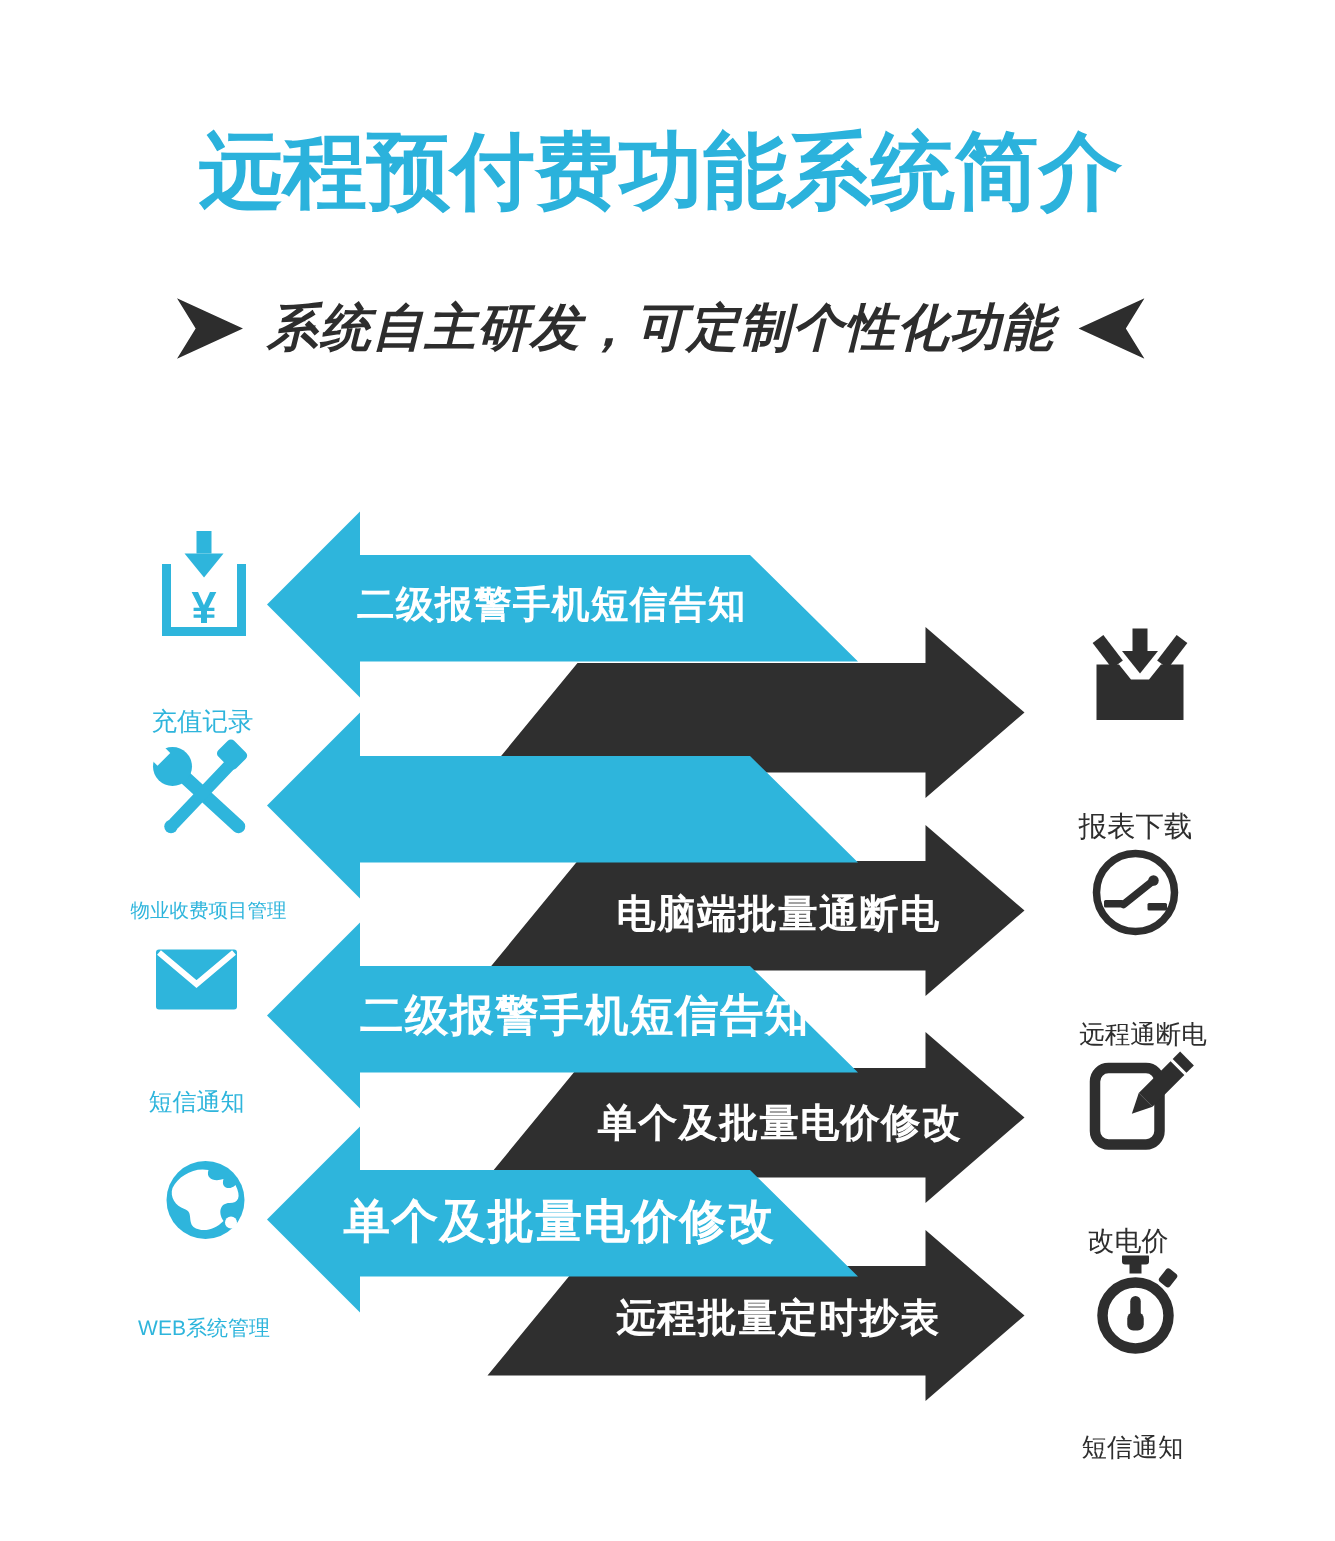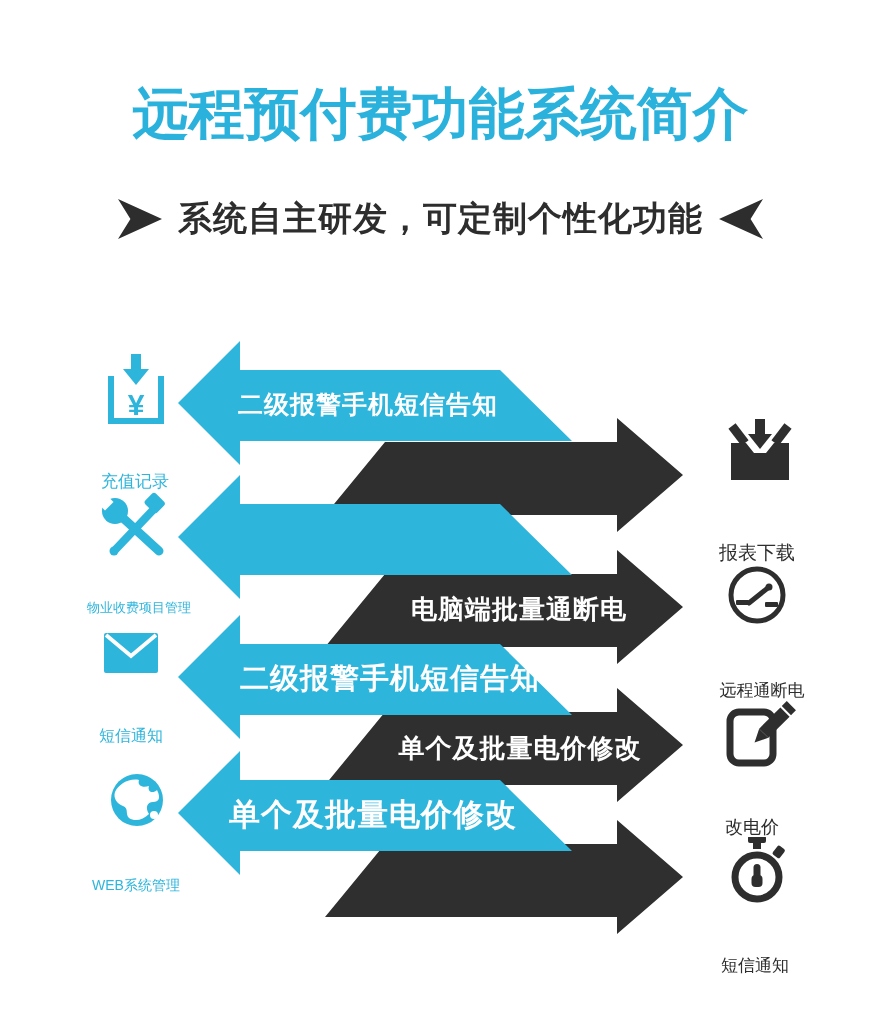--- a/index.html
+++ b/index.html
@@ -6,21 +6,21 @@
   .canvas{
     position:relative;width:881px;height:1027px;background:#ffffff;overflow:hidden;
     font-family:"Liberation Sans","DejaVu Sans",sans-serif;
   }
   .title{
     position:absolute;top:80px;left:0;right:0;margin:0;text-align:center;
     font-size:56px;font-weight:900;color:#2BB2DC;letter-spacing:0px;line-height:1.2;
   }
   .subtitle-row{
     position:absolute;top:194px;left:0;right:0;height:50px;
-    display:flex;justify-content:center;align-items:center;gap:16px;
+    display:flex;justify-content:center;align-items:center;gap:16px;font-style:italic;
   }
   .subtitle{font-size:34px;font-weight:900;color:#2D2D2D;letter-spacing:1px;white-space:nowrap;}
   .tri{width:44px;height:44px;fill:#2D2D2D;flex:0 0 auto;}
   .arrows{position:absolute;left:0;top:0;width:890px;height:1027px;}
   .arrow-dark{fill:#2F2F2F;}
   .arrow-cyan{fill:#2EB5DC;}
   .rowlabel{
     position:absolute;transform:translate(-50%,-50%);color:#ffffff;font-weight:bold;
     white-space:nowrap;letter-spacing:1px;line-height:1;
   }
@@ -62,20 +62,21 @@
     <polygon class="arrow-cyan" points="178,537 240,475 240,504 500,504 572,575 240,575 240,599"></polygon>
     <polygon class="arrow-cyan" points="178,677 240,615 240,644 500,644 572,715 240,715 240,739"></polygon>
     <polygon class="arrow-cyan" points="178,813 240,751 240,780 500,780 572,851 240,851 240,875"></polygon>
   </svg>
 
   <div class="rowlabel" style="left:368px;top:404px;font-size:25px">二级报警手机短信告知</div>
   <div class="rowlabel" style="left:519px;top:609px;font-size:26px">电脑端批量通断电</div>
   <div class="rowlabel" style="left:390px;top:678px;font-size:29px">二级报警手机短信告知</div>
   <div class="rowlabel" style="left:520px;top:748px;font-size:26px">单个及批量电价修改</div>
   <div class="rowlabel" style="left:373px;top:814px;font-size:31px">单个及批量电价修改</div>
+  <div class="rowlabel" style="left:519px;top:878px;font-size:26px">远程批量定时抄表</div>
 
   <svg class="icon cyan" style="left:96px;top:352px" viewBox="-40 -40 80 80">
     <path d="M-25,-16 V29 H25 V-16" fill="none" stroke="currentColor" stroke-width="6"></path>
     <rect x="-5" y="-38" width="10" height="15" fill="currentColor"></rect>
     <polygon points="-13,-23 13,-23 0,-7" fill="currentColor"></polygon>
     <text x="0" y="23" text-anchor="middle" font-size="30" font-weight="bold" fill="currentColor">¥</text>
   </svg>
   <div class="iconlabel cyan" style="left:135px;top:437px;font-size:17px">充值记录</div>
 
   <svg class="icon cyan" style="left:95px;top:486px" viewBox="-40 -40 80 80">

